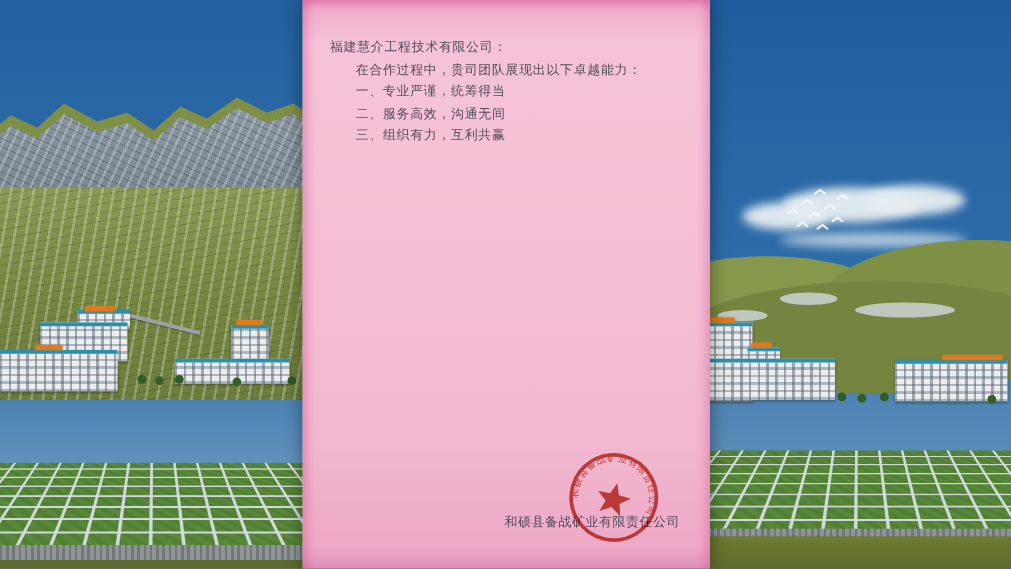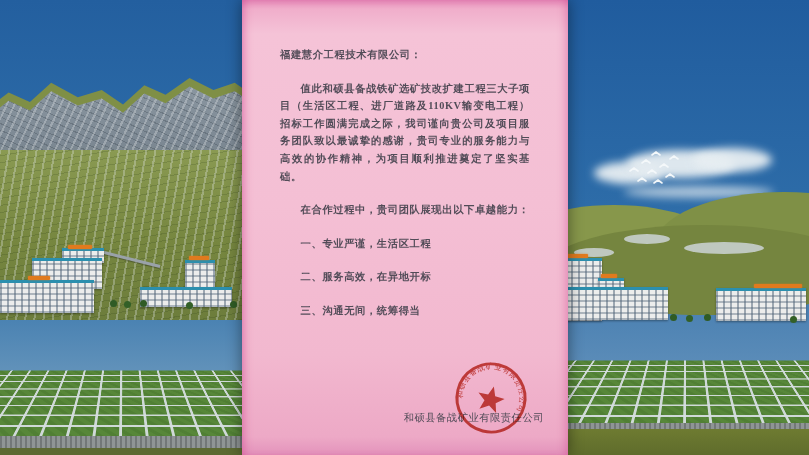--- a/index.html
+++ b/index.html
@@ -58,21 +58,21 @@
   .birds{position:absolute;left:58px;top:145px;}
   
   .letter{
     position:absolute;left:242px;top:0;width:326px;height:455px;z-index:5;
     background:linear-gradient(180deg,#e487b6 0,#f0aecb 9px,#f5c3d7 34px,#f4bfd4 45%,#f2b8cf 78%,#eda9c6 96%,#e392bb 100%);
     box-shadow:inset 7px 0 9px -5px rgba(205,62,140,.55),inset -7px 0 9px -5px rgba(205,62,140,.45),
                0 0 14px rgba(0,0,0,.45);
     box-sizing:border-box;padding:30px 22px 0 22px;color:#524c58;}
   .letter-inner{filter:blur(.3px);}
   .letter h1{margin:0 0 12px 0;text-align:center;font-size:15px;font-weight:bold;letter-spacing:7px;color:#45404c;}
-  .lt{font-size:10.3px;line-height:17.6px;letter-spacing:.6px;text-align:justify;margin:16px;font-weight:bold;}
+  .lt{font-size:10.3px;line-height:17.6px;letter-spacing:.6px;text-align:justify;margin:0;}
   .indent{text-indent:2em;}
   .sig{position:absolute;right:24px;bottom:30px;text-align:center;z-index:2;}
   .sig .company{font-size:10.3px;letter-spacing:.5px;}
   .sig .date{font-size:10.3px;margin-top:4px;letter-spacing:1px;}
   .seal{position:absolute;right:40px;bottom:20px;width:74px;height:74px;z-index:3;
     transform:rotate(14deg);opacity:.88;mix-blend-mode:multiply;}
 </style>
 </head>
 <body>
 
@@ -148,26 +148,25 @@
     </div>
     <div class="treerow" style="left:106px;top:314px;box-shadow:16px 1px 0 #336027,34px 0 0 #2f5b25,120px 2px 0 #336027,140px 0 0 #2f5b25;"></div>
 
     <div class="road" style="bottom:22px;height:10px;"></div>
     <div class="ground ground-right"></div>
   </div>
 
   <div class="letter">
     <div class="letter-inner">
       <p class="lt">福建慧介工程技术有限公司：</p>
-      <p class="lt indent">值此和硕县备战铁矿选矿技改扩建工程三大子项目（生活区工程、进厂道路及110KV输变电工程）招标工作圆满完成之际，我司谨向贵公司及项目服务团队致以最诚挚的感谢，贵司专业的服务能力与高效的协作精神，为项目顺利推进奠定了坚实基础。</p>
       <p class="lt indent">在合作过程中，贵司团队展现出以下卓越能力：</p>
 
-      <p class="lt indent">一、专业严谨，生活区工程</p>
-      <p class="lt indent">二、服务高效，在异地开标</p>
-      <p class="lt indent">三、沟通无间，统筹得当</p>
+      <p class="lt indent">一、专业严谨，统筹得当</p>
+      <p class="lt indent">二、服务高效，沟通无间</p>
+      <p class="lt indent">三、组织有力，互利共赢</p>
 
     </div>
 
     <div class="sig">
       <div class="company">和硕县备战矿业有限责任公司</div>
     </div>
 
     <svg class="seal" viewBox="0 0 100 100">
       <defs>
           <path id="sealArc" d="M 13 62 A 39 39 0 1 1 87 62" fill="none"></path>

